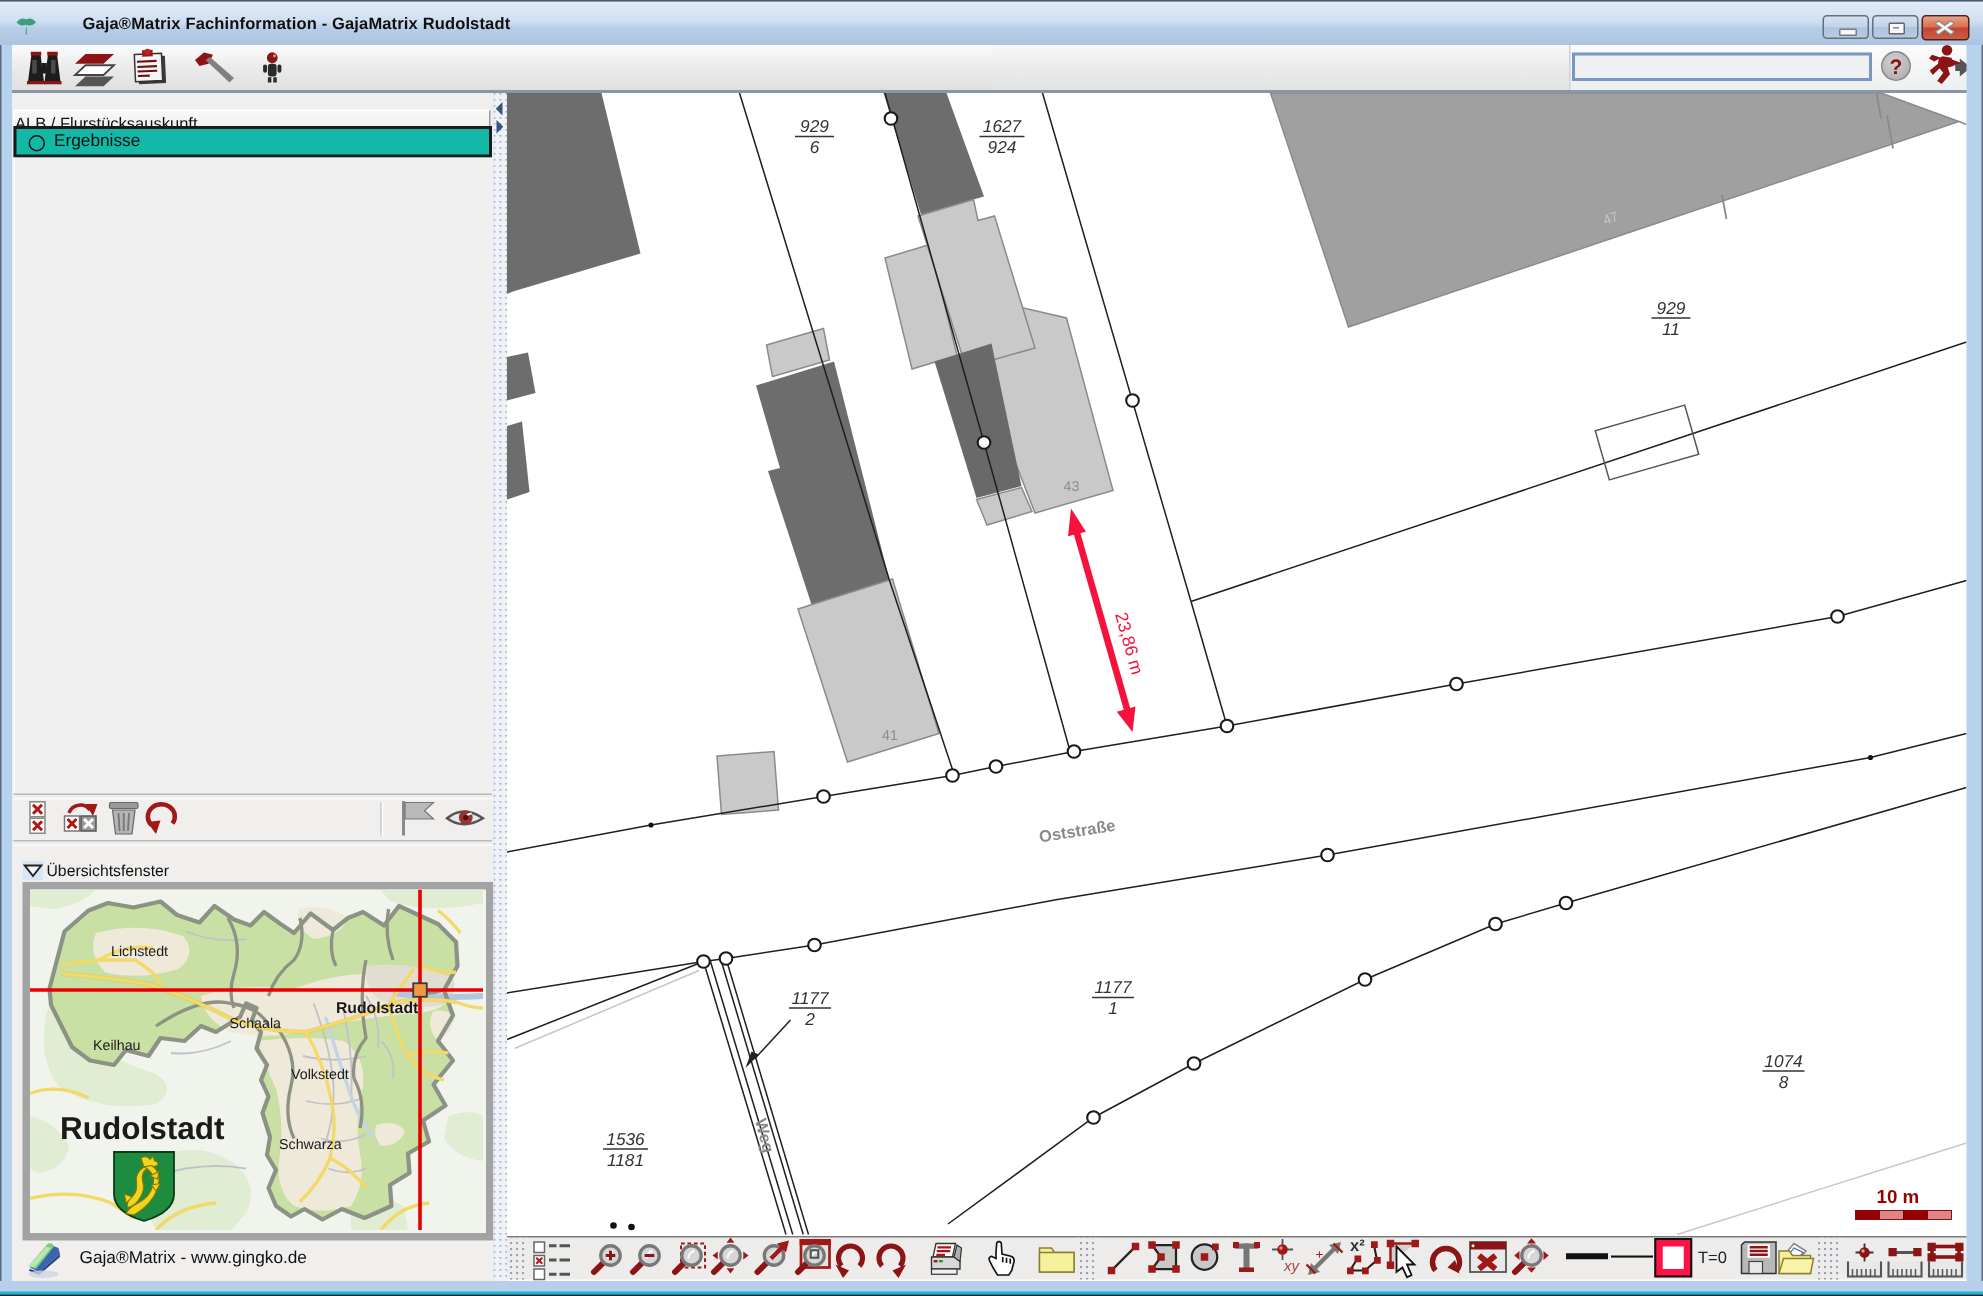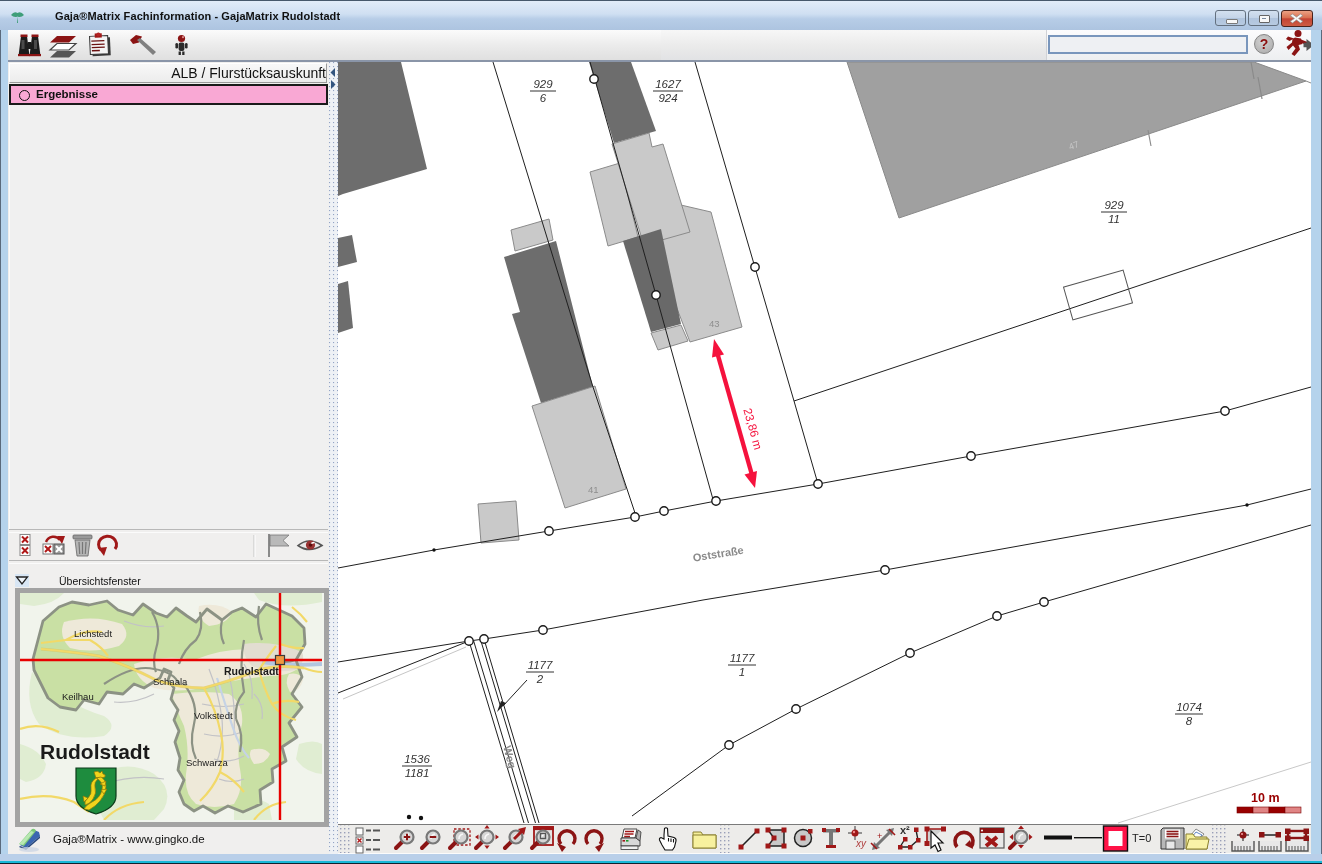--- a/index.html
+++ b/index.html
@@ -11,28 +11,28 @@
   #toolbar .lsec{position:absolute;left:0;top:0;width:653px;height:31px;background:linear-gradient(180deg,#fbfbfb,#ebebeb 50%,#dfdfdf);}
   #toolbar .rsec{position:absolute;left:1038px;top:0;width:270px;height:31px;background:linear-gradient(180deg,#fcfcfd,#eceef0);border-left:1px solid #d0d2d6;}
   #tbdiv{left:8px;top:60px;width:1308px;height:2px;background:#8a95a8;}
   #lborder{left:0;top:30px;width:8px;height:828px;background:#b5d3ec;border-left:1px solid #5a6a7c;box-sizing:border-box;}
   #rborder{left:1311px;top:30px;width:11px;height:828px;background:#b5d3ec;border-right:1px solid #5a6a7c;box-sizing:border-box;}
   #bborder{left:0;top:854px;width:1322px;height:10px;background:#b9cfe9;}
   #bcyan{left:0;top:861px;width:1322px;height:2px;background:#18b8d8;}
   #bdark{left:0;top:863px;width:1322px;height:1px;background:#10222e;}
   
   #panel{left:8px;top:62px;width:321px;height:792px;background:#f0efee;}
-  #albhdr{left:1px;top:1px;width:318px;height:20px;background:linear-gradient(180deg,#f8f8f8,#ececec);border:1px solid #9a9a9a;border-top-color:#ffffff;border-left-color:#ffffff;box-sizing:border-box;text-align:right;font-size:14px;color:#111;line-height:18px;position:absolute;}
-  #ergbox{left:1px;top:22px;width:319px;height:21px;background:#f9a8d4;border:2px solid #1a1a1a;box-sizing:border-box;position:absolute;font-weight:bold;}
+  #albhdr{left:1px;top:11px;width:318px;height:20px;background:linear-gradient(180deg,#f8f8f8,#ececec);border:1px solid #9a9a9a;border-top-color:#ffffff;border-left-color:#ffffff;box-sizing:border-box;text-align:left;font-size:11px;color:#111;line-height:18px;position:absolute;}
+  #ergbox{left:1px;top:22px;width:319px;height:21px;background:#14b8a6;border:2px solid #1a1a1a;box-sizing:border-box;position:absolute;}
   #ergbox .circ{position:absolute;left:8px;top:4px;width:9px;height:9px;border:1.5px solid #111;border-radius:50%;}
   #ergbox .lbl{position:absolute;left:25px;top:2px;font-size:11.5px;color:#111;}
   #resultsarea{left:1px;top:43px;width:319px;height:424px;background:#f0f0f0;border-left:1px solid #fcfcfc;box-sizing:border-box;position:absolute;}
   .groove{position:absolute;height:2px;border-top:1px solid #b8b8b8;border-bottom:1px solid #fbfbfb;}
   #iconrow{left:0;top:470px;width:321px;height:28px;position:absolute;}
-  #uebhdr{left:23px;top:513px;position:absolute;font-size:10.5px;color:#111;margin-left:28px;}
+  #uebhdr{left:23px;top:513px;position:absolute;font-size:10.5px;color:#111;}
   #ovwrap{left:7px;top:526px;width:304px;height:229px;position:absolute;border:5px solid #a3a3a3;background:#f1f5ee;}
   #statusrow{left:0;top:762px;width:321px;height:33px;position:absolute;}
   #statustext{position:absolute;left:45px;top:9px;font-size:11.5px;color:#111;}
   
   #splitter{left:329px;top:62px;width:9px;height:792px;background:#eef1f5;}
   
   #map{left:338px;top:62px;width:973px;height:762px;background:#ffffff;}
   #maptoolbar{left:338px;top:824px;width:973px;height:30px;background:#edecea;border-top:1px solid #7a7a7a;border-bottom:1px solid #fbfbfb;box-sizing:border-box;}
 </style>
 </head>

